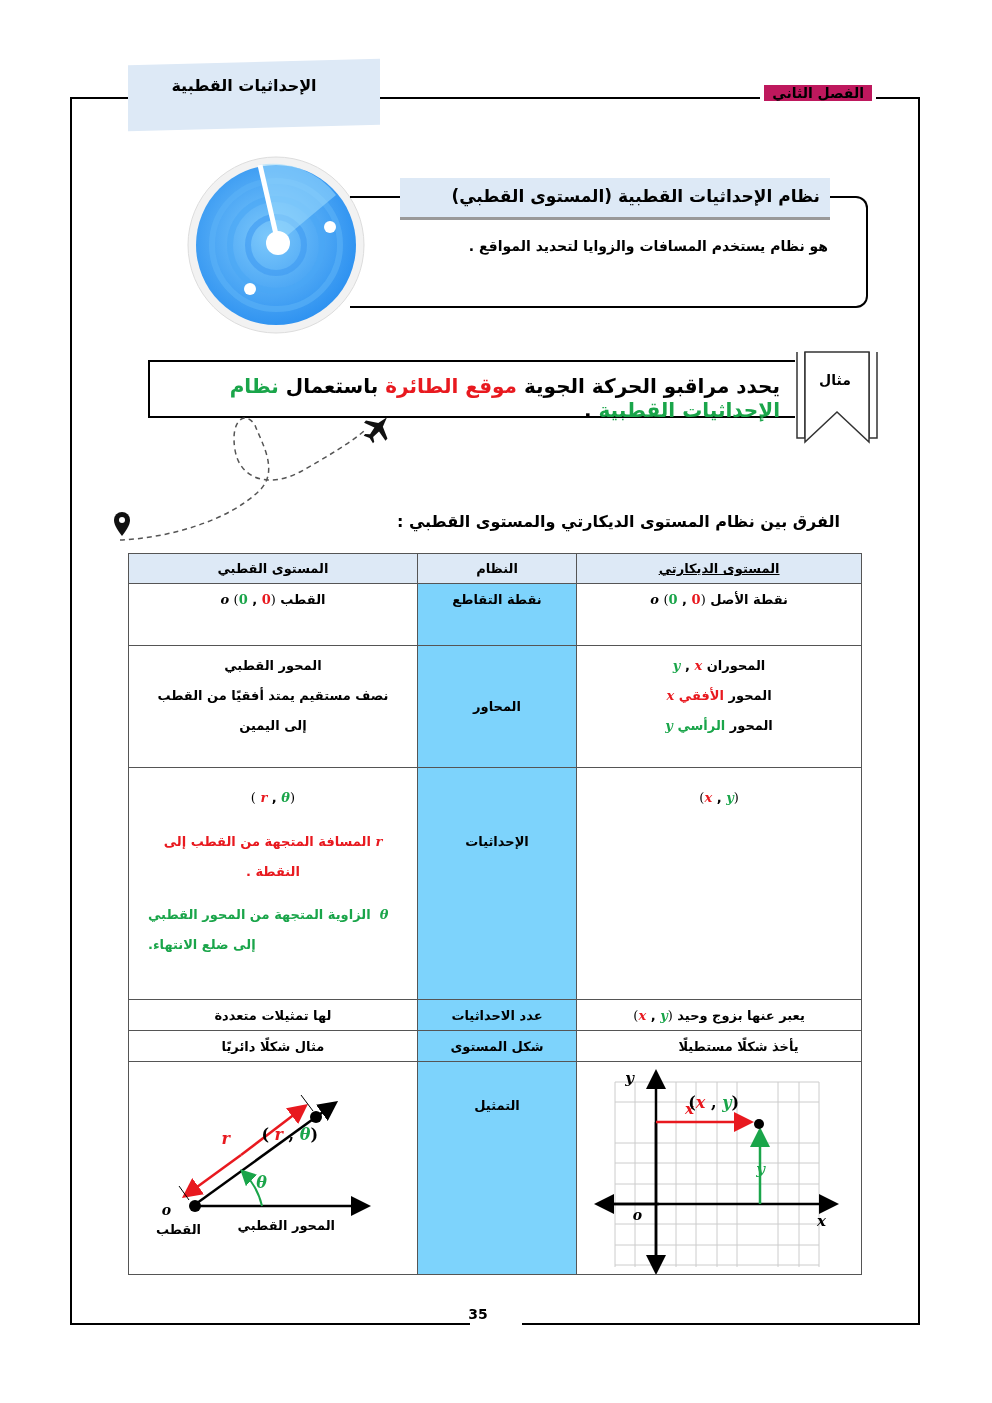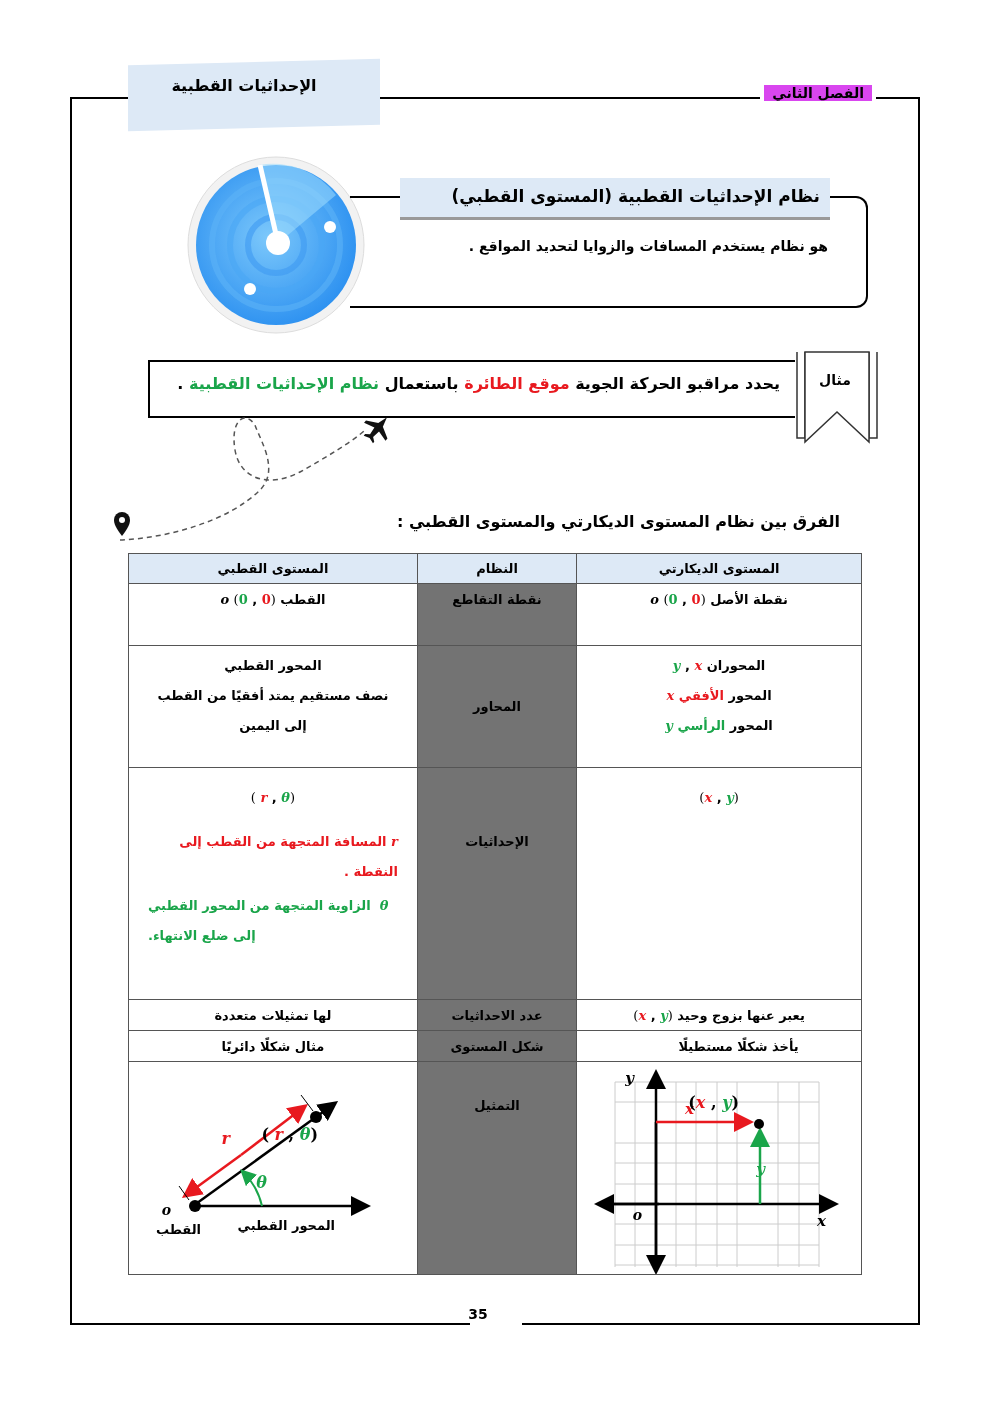--- a/index.html
+++ b/index.html
@@ -1,37 +1,37 @@
 <!DOCTYPE html>
 <html><head>
 <meta charset="utf-8">
 <style>
   html,body{margin:0;padding:0;background:#ffffff;}
   body{width:992px;height:1403px;position:relative;overflow:hidden;font-family:"DejaVu Sans",sans-serif;color:#000;}
   .abs{position:absolute;}
   .frame-line{position:absolute;background:#000;}
-  .chapter{position:absolute;top:85px;right:120px;font-size:14px;font-weight:bold;direction:rtl;background:#d946ef;padding:0 8px;}
+  .chapter{position:absolute;top:85px;right:120px;font-size:14px;font-weight:bold;direction:rtl;background:#be185d;padding:0 8px;}
   .banner{position:absolute;left:128px;top:62px;width:252px;height:66px;background:#dde9f6;transform:skewY(-1.5deg);}
   .banner-text{position:absolute;left:128px;top:76px;width:232px;text-align:center;font-size:16px;font-weight:bold;direction:rtl;}
   .def-box{position:absolute;left:350px;top:196px;width:516px;height:108px;border:2px solid #000;border-left:none;border-radius:0 12px 12px 0;}
   .def-title-bg{position:absolute;left:400px;top:178px;width:430px;height:42px;background:#dde9f6;box-shadow:0 -3px 0 #999 inset;}
   .def-title{position:absolute;left:400px;top:186px;width:420px;text-align:right;font-size:17px;font-weight:bold;direction:rtl;}
   .def-body{position:absolute;left:380px;top:238px;width:448px;text-align:right;font-size:14px;font-weight:bold;direction:rtl;}
   .radar{position:absolute;left:186px;top:155px;width:180px;height:180px;}
   .ex-box{position:absolute;left:148px;top:360px;width:645px;height:54px;border-top:2px solid #000;border-bottom:2px solid #000;border-left:2px solid #000;}
-  .ex-text{position:absolute;left:160px;top:374px;width:620px;text-align:right;font-size:16px;font-weight:bold;direction:rtl;}
+  .ex-text{position:absolute;left:160px;top:374px;width:620px;text-align:right;font-size:20px;font-weight:bold;direction:rtl;}
   .red{color:#e8191f;} .green{color:#1aa54a;}
   .ribbon{position:absolute;left:795px;top:350px;width:84px;height:96px;}
   .ex-label{position:absolute;left:812px;top:372px;width:46px;text-align:center;font-size:14px;font-weight:bold;direction:rtl;}
   .diff-title{position:absolute;left:340px;top:512px;width:500px;text-align:right;font-size:16px;font-weight:bold;direction:rtl;}
   table.cmp{position:absolute;left:128px;top:553px;width:734px;border-collapse:collapse;direction:rtl;font-size:13px;}
   table.cmp td,table.cmp th{border:1px solid #555;text-align:center;vertical-align:top;font-weight:bold;}
   table.cmp th{background:#dde9f6;height:27px;vertical-align:middle;font-size:13px;}
-  td.mid{background:#737373;}
-  .col-cart{width:282px;} .col-mid{width:164px;} .col-polar{width:286px;}
+  td.mid{background:#7dd3fc;}
+  .col-cart{width:282px;text-decoration:underline;} .col-mid{width:164px;} .col-polar{width:286px;}
   .math{font-family:"DejaVu Serif",serif;font-style:italic;font-weight:bold;}
   .paren{font-family:"DejaVu Serif",serif;font-weight:normal;}
   .pg{position:absolute;left:460px;top:1306px;width:36px;text-align:center;font-size:14px;font-weight:bold;background:#fff;}
   .cell-p{margin:0;line-height:30px;}
 </style>
 </head>
 <body>
 
 <div class="frame-line" style="left:70px;top:97px;width:60px;height:2px;"></div>
 <div class="frame-line" style="left:380px;top:97px;width:380px;height:2px;"></div>
@@ -134,21 +134,21 @@
       <p class="cell-p">إلى اليمين</p>
     </td>
   </tr>
   <tr style="height:232px;">
     <td style="padding-top:22px;">
       <span class="paren">(</span><span class="math red">x</span> , <span class="math green">y</span><span class="paren">)</span>
     </td>
     <td class="mid" style="padding-top:66px;"><span>الإحداثيات</span></td>
     <td style="padding-top:22px;">
       <div style="margin-bottom:22px;"><span class="paren">(</span><span class="math red">r</span> , <span class="math green">θ</span> <span class="paren">)</span></div>
-      <div class="red" style="width:250px;margin:4px auto;line-height:30px;text-align:right;"><span class="math">r</span> <span>المسافة المتجهة من القطب إلى النقطة .</span></div>
+      <div class="red" style="width:250px;margin:13px auto;line-height:30px;text-align:center;"><span class="math">r</span> <span>المسافة المتجهة من القطب إلى النقطة .</span></div>
       <div class="green" style="width:250px;margin:0 auto;line-height:30px;text-align:left;"><span class="math">θ</span>&nbsp; <span>الزاوية المتجهة من المحور القطبي إلى ضلع الانتهاء.</span></div>
     </td>
   </tr>
   <tr style="height:31px;">
     <td style="vertical-align:middle;margin-left:15px;">
       <span>يعبر عنها بزوج وحيد</span>
       <span class="paren">(</span><span class="math red">x</span> , <span class="math green">y</span><span class="paren">)</span>
     </td>
     <td class="mid" style="vertical-align:middle;">عدد الاحداثيات</td>
     <td style="vertical-align:middle;">لها تمثيلات متعددة</td>

